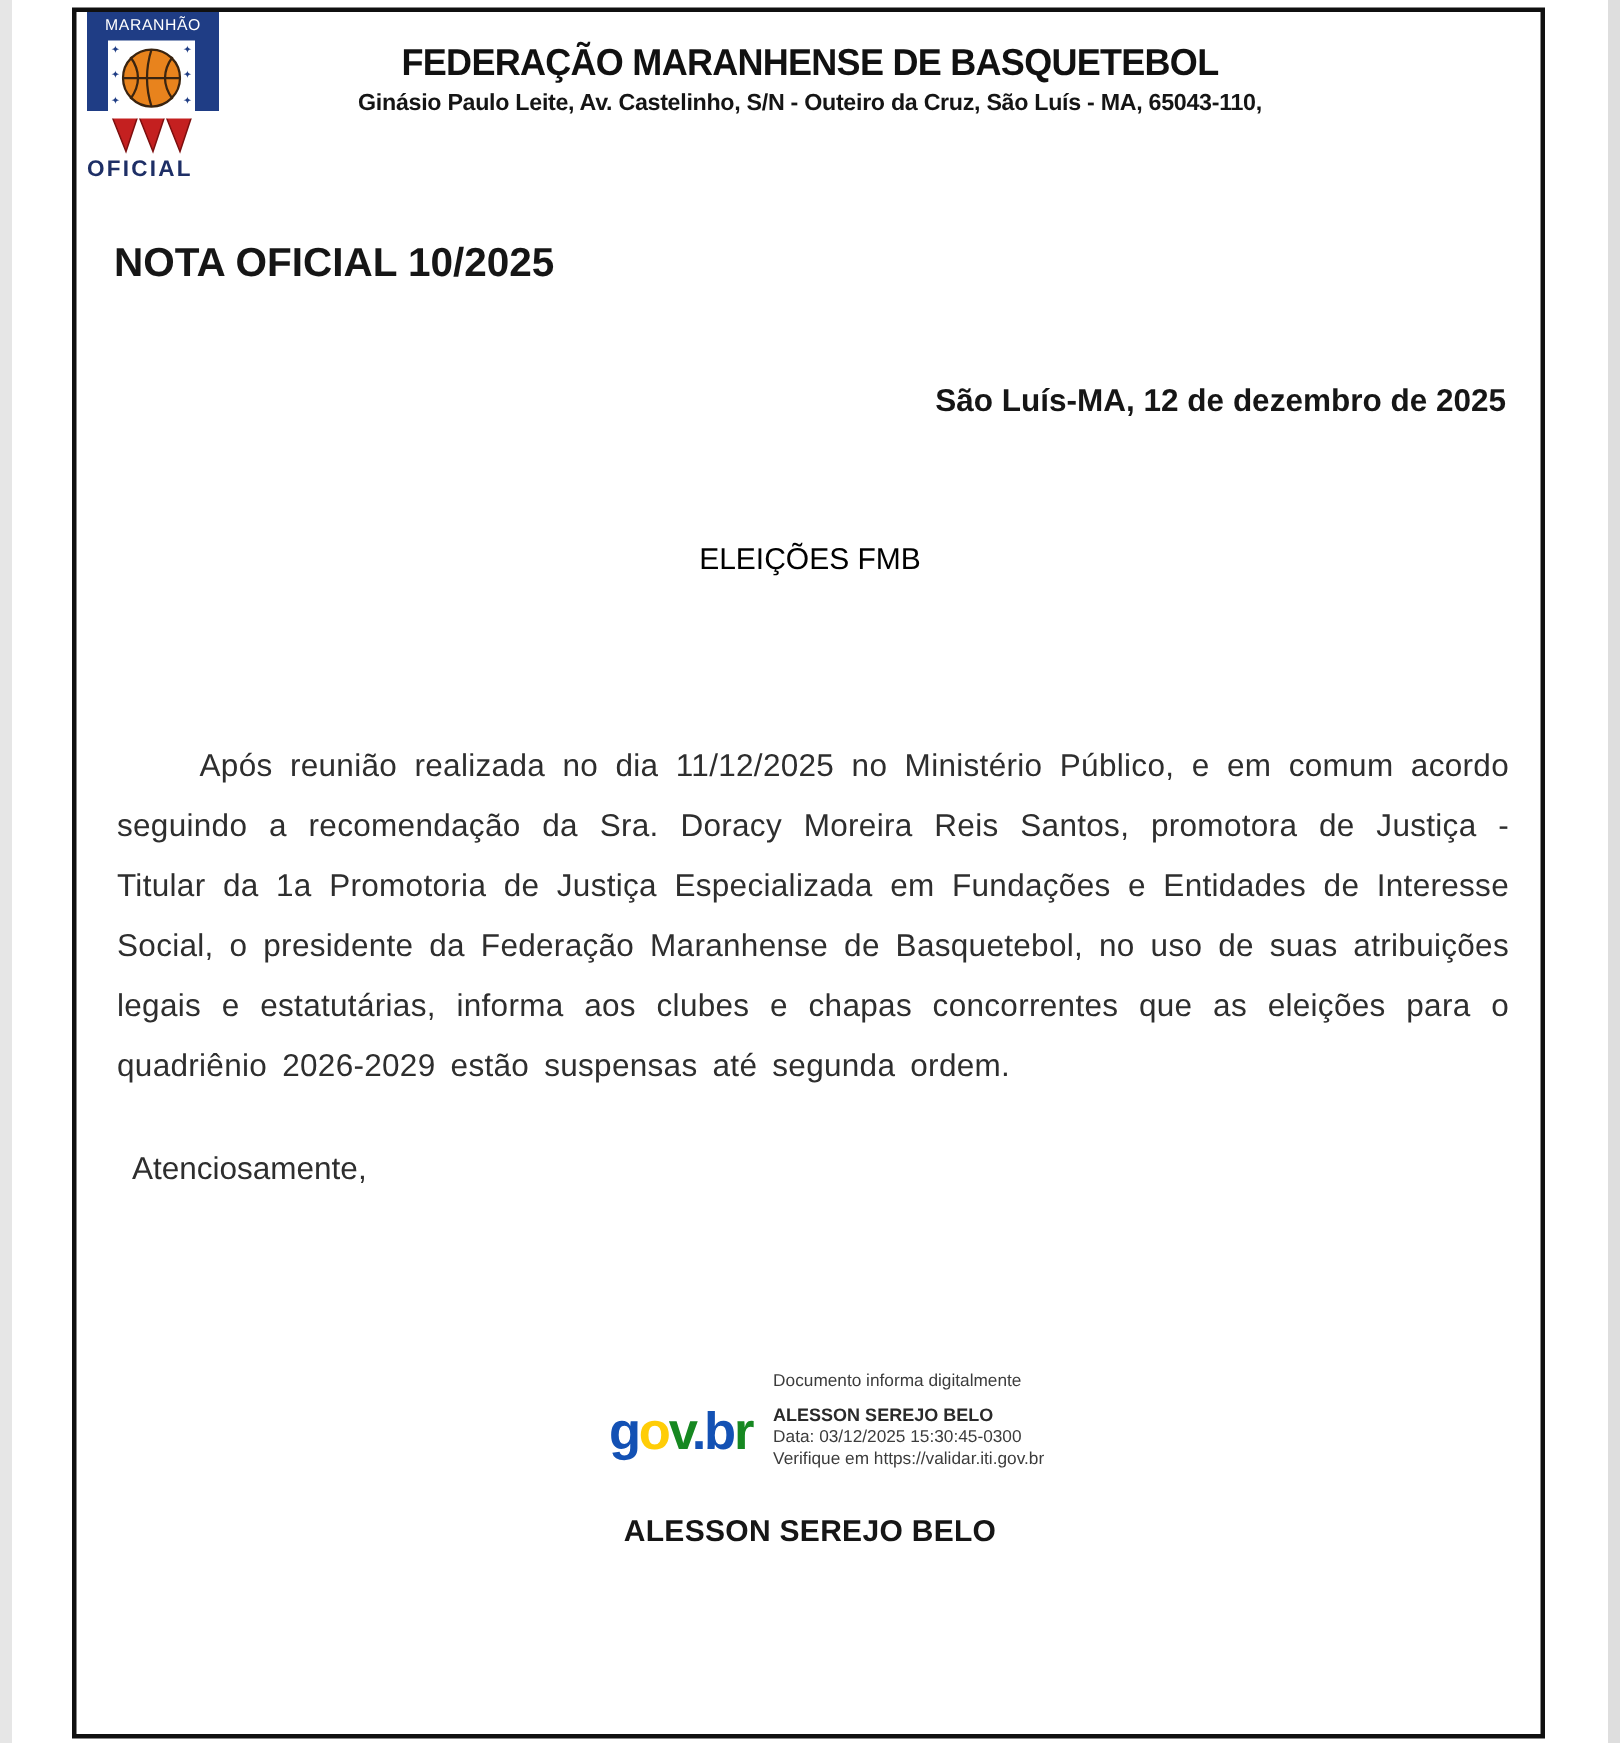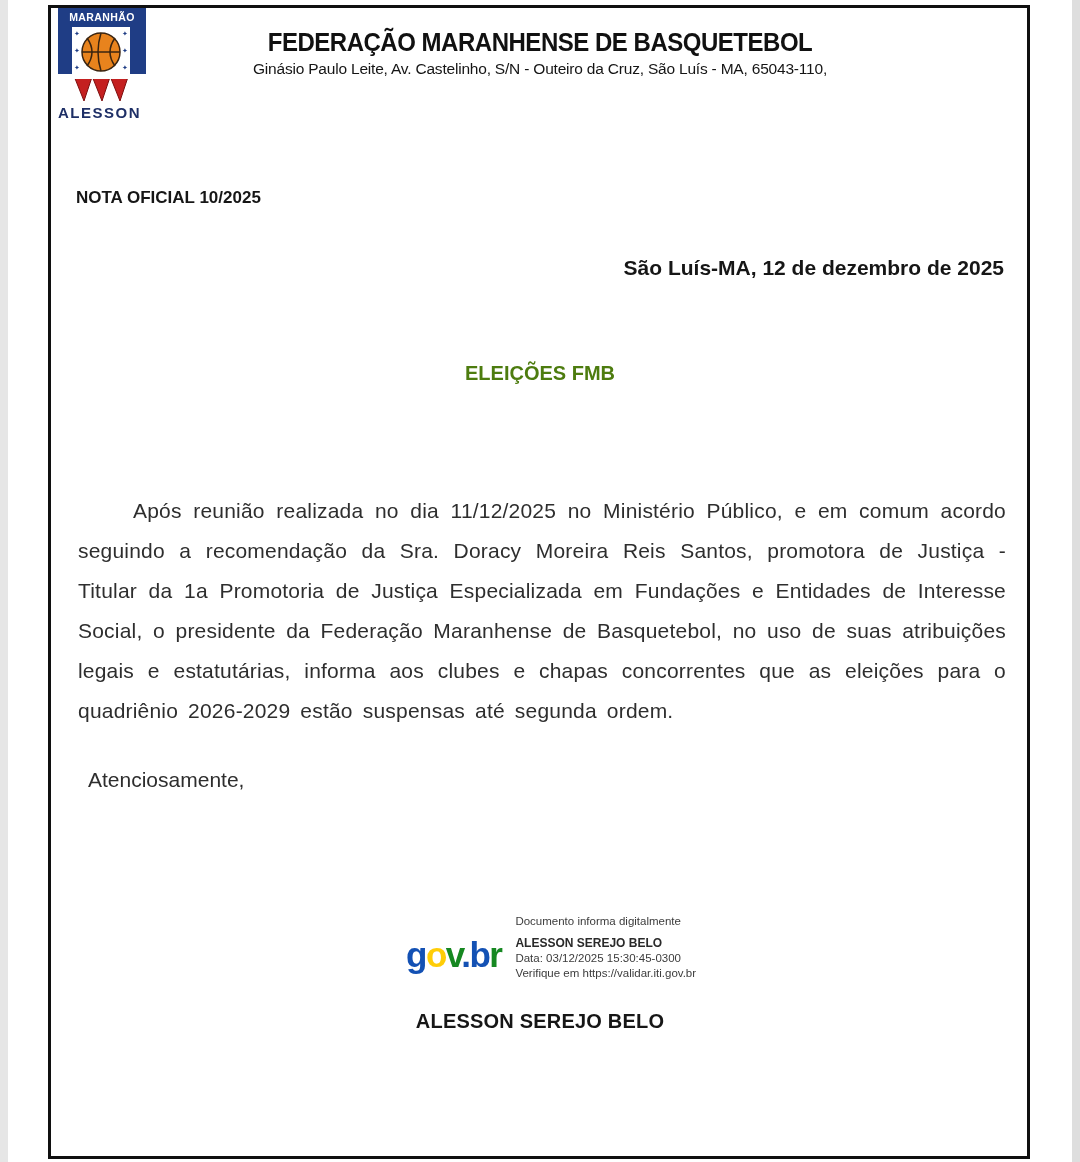--- a/index.html
+++ b/index.html
@@ -11,21 +11,21 @@
   .edge-left{left:0;}
   .edge-right{right:0;background:#dedede;}
   .page-frame{
     position:absolute;left:48px;top:5px;width:976px;height:1148px;
     border:3px solid #101010;background:#ffffff;
   }
   
   .logo{position:absolute;left:58px;top:8px;width:92px;}
   .logo-emblem{position:relative;width:88px;height:66px;background:#1f3d85;}
   .logo-region{
-    display:block;text-align:center;color:#ffffff;font-weight:bold;
+    display:block;text-align:center;color:#ffffff;font-weight:normal;
     font-size:10.5px;letter-spacing:.4px;padding-top:3px;
   }
   .logo-ballbox{
     position:absolute;left:14px;top:19px;width:58px;height:52px;background:#ffffff;
   }
   .star-col{position:absolute;top:4px;bottom:8px;display:flex;flex-direction:column;justify-content:space-between;}
   .star-col.left{left:2px;}
   .star-col.right{right:2px;}
   .star{width:6px;height:6px;color:#1f3d85;font-size:7px;line-height:6px;}
   .ball-svg{position:absolute;left:9px;top:3px;}
@@ -34,26 +34,26 @@
     display:block;color:#1e2f66;font-weight:bold;font-size:15px;letter-spacing:1.5px;margin-top:1px;
   }
   
   .header-title{
     position:absolute;left:160px;top:28px;width:760px;text-align:center;
     font-size:25px;font-weight:bold;letter-spacing:-0.5px;color:#111;
     transform:scale(.96,1);
   }
   .header-address{
     position:absolute;left:160px;top:60px;width:760px;text-align:center;
-    font-size:15.5px;font-weight:normal;color:#151515;letter-spacing:-0.2px;
+    font-size:15.5px;font-weight:bold;color:#151515;letter-spacing:-0.2px;
   }
   
-  .note-number{position:absolute;left:76px;top:188px;font-size:17px;font-weight:bold;color:#161616;}
+  .note-number{position:absolute;left:76px;top:160px;font-size:27px;font-weight:bold;color:#161616;}
   .dateline{position:absolute;right:76px;top:256px;font-size:21px;font-weight:bold;color:#161616;}
-  .subject{position:absolute;left:76px;top:362px;width:928px;text-align:center;font-size:20px;font-weight:bold;color:#4d7c0f;}
+  .subject{position:absolute;left:76px;top:362px;width:928px;text-align:center;font-size:20px;font-weight:normal;color:#000000;}
   .body-text{
     position:absolute;left:78px;top:470px;width:928px;
     font-size:21px;line-height:40px;color:#2e2e2e;
     text-align:justify;text-indent:55px;word-spacing:4px;letter-spacing:.2px;
   }
   .closing{position:absolute;left:88px;top:768px;font-size:21px;color:#2e2e2e;}
   
   .stamp{position:absolute;left:378px;top:914px;display:flex;align-items:flex-start;}
   .govbr-logo{
     font-size:35px;font-weight:bold;letter-spacing:-1.5px;margin-top:21px;margin-right:14px;margin-left:28px;
@@ -97,21 +97,21 @@
         <path d="M6,8 Q16,22 6,36" stroke="#3a2410" stroke-width="1.5" fill="none"></path>
         <path d="M34,8 Q24,22 34,36" stroke="#3a2410" stroke-width="1.5" fill="none"></path>
       </svg>
     </div>
   </div>
   <svg class="net-svg" width="64" height="32" viewBox="0 0 64 32">
     <path d="M2,0 L14,30 L24,0 Z" fill="#c42020" stroke="#7d0f0f" stroke-width="1"></path>
     <path d="M20,0 L32,30 L42,0 Z" fill="#c42020" stroke="#7d0f0f" stroke-width="1"></path>
     <path d="M38,0 L50,30 L60,0 Z" fill="#c42020" stroke="#7d0f0f" stroke-width="1"></path>
   </svg>
-  <span class="logo-caption">ALESSON</span>
+  <span class="logo-caption">OFICIAL</span>
 </div>
 
 <div class="header-title">FEDERAÇÃO MARANHENSE DE BASQUETEBOL</div>
 <div class="header-address">Ginásio Paulo Leite, Av. Castelinho, S/N - Outeiro da Cruz, São Luís - MA, 65043-110,</div>
 
 <div class="note-number">NOTA OFICIAL 10/2025</div>
 <div class="dateline">São Luís-MA, 12 de dezembro de 2025</div>
 <div class="subject">ELEIÇÕES FMB</div>
 
 <p class="body-text">Após reunião realizada no dia 11/12/2025 no Ministério Público, e em comum acordo seguindo a recomendação da Sra. Doracy Moreira Reis Santos, promotora de Justiça - Titular da 1a Promotoria de Justiça Especializada em Fundações e Entidades de Interesse Social, o presidente da Federação Maranhense de Basquetebol, no uso de suas atribuições legais e estatutárias, informa aos clubes e chapas concorrentes que as eleições para o quadriênio 2026-2029 estão suspensas até segunda ordem.</p>

